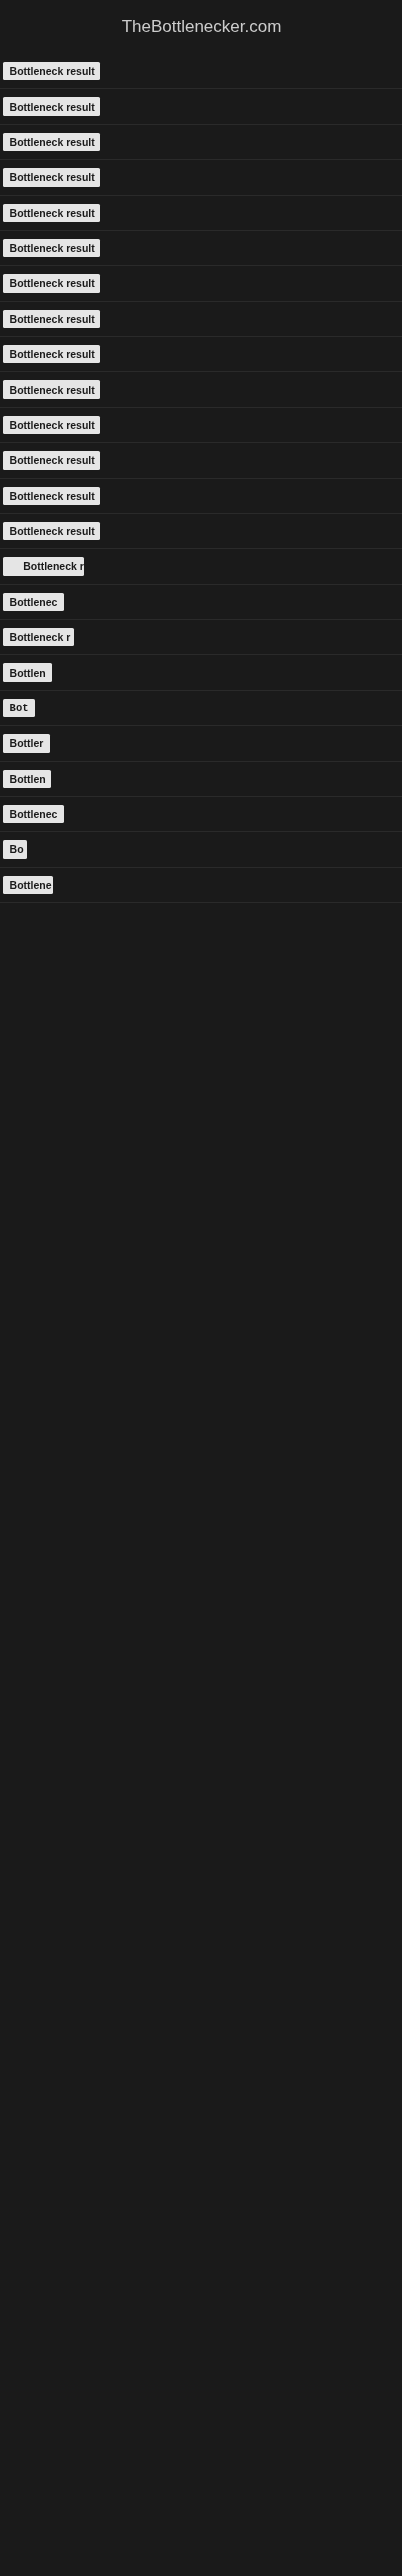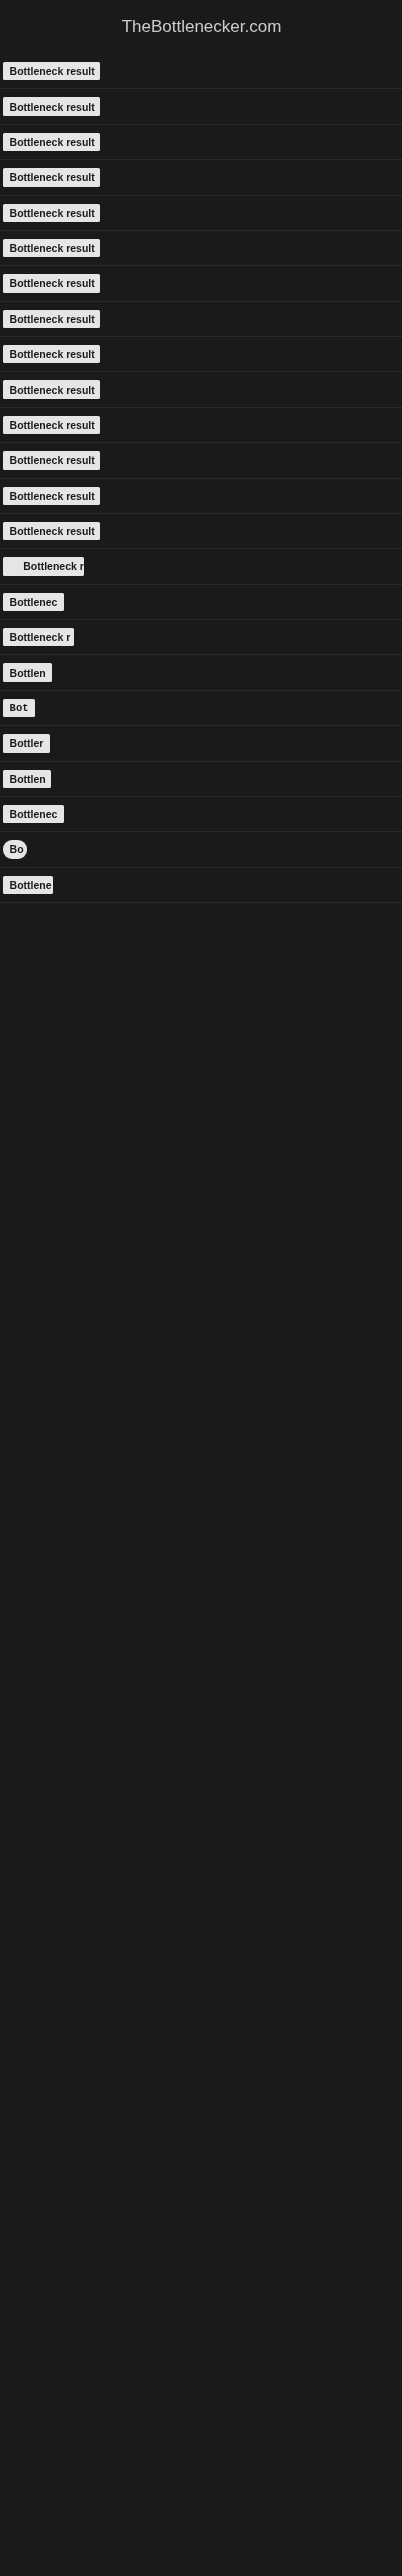--- a/index.html
+++ b/index.html
@@ -110,19 +110,19 @@
     <div class="bottleneck-item">
       <div class="bottleneck-badge" style="max-width: 58px;">Bottler</div>
     </div>
     <div class="bottleneck-item">
       <div class="bottleneck-badge" style="max-width: 48px;">Bottlen</div>
     </div>
     <div class="bottleneck-item">
       <div class="bottleneck-badge" style="max-width: 64px;">Bottlenec</div>
     </div>
     <div class="bottleneck-item">
-      <div class="bottleneck-badge" style="max-width: 24px; border-radius: 9px;">Bo</div>
+      <div class="bottleneck-badge" style="max-width: 24px;">Bo</div>
     </div>
     <div class="bottleneck-item">
       <div class="bottleneck-badge" style="max-width: 50px;">Bottlene</div>
     </div>
   </div>
 
 
 </body></html>

